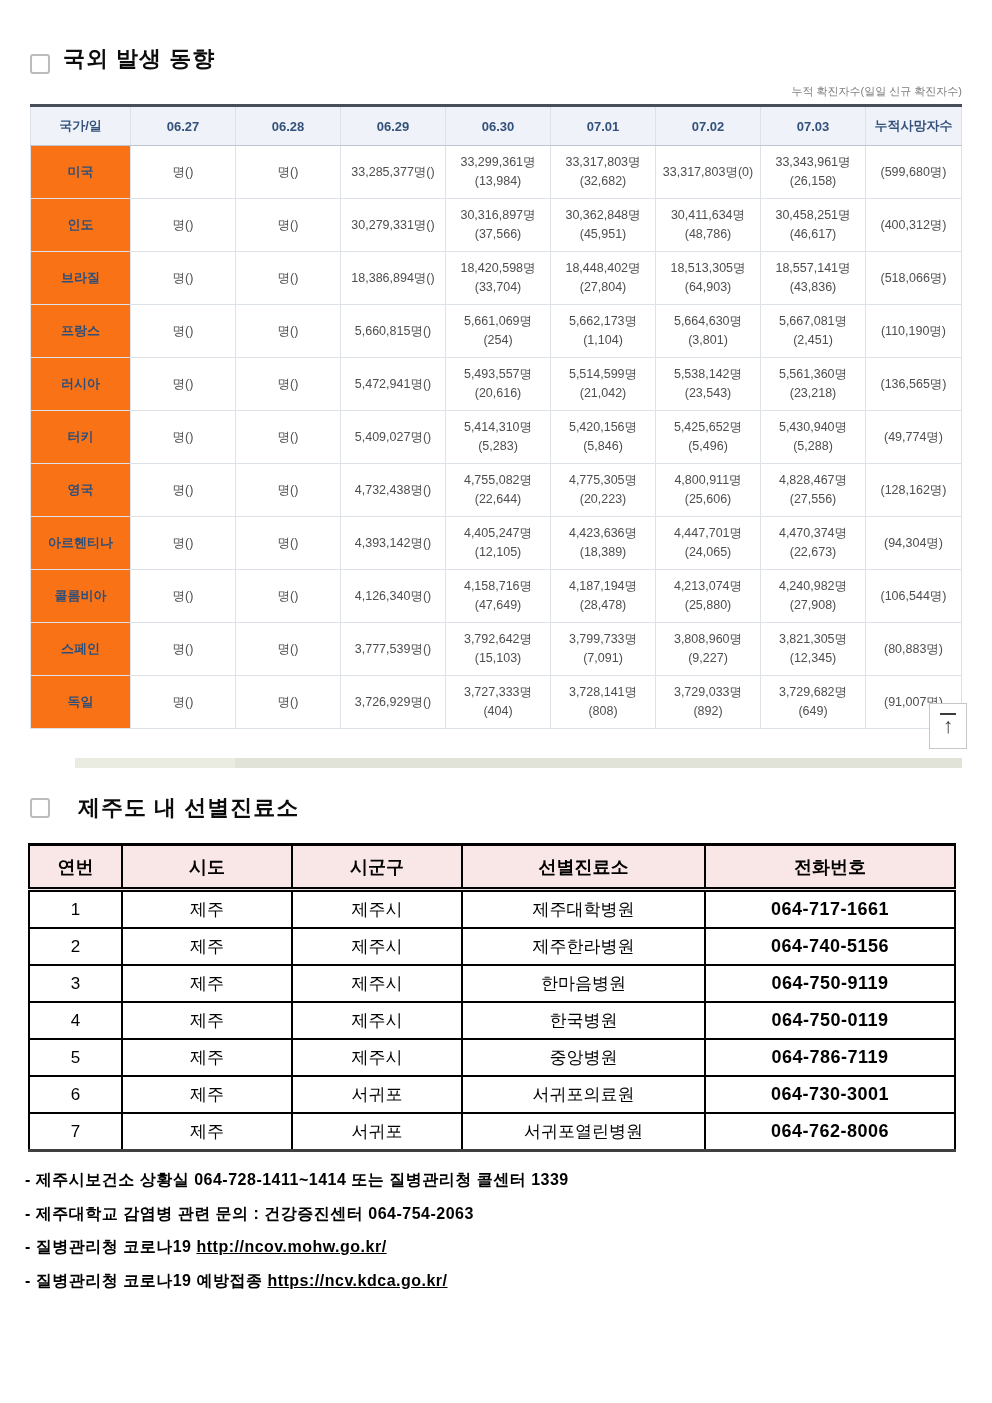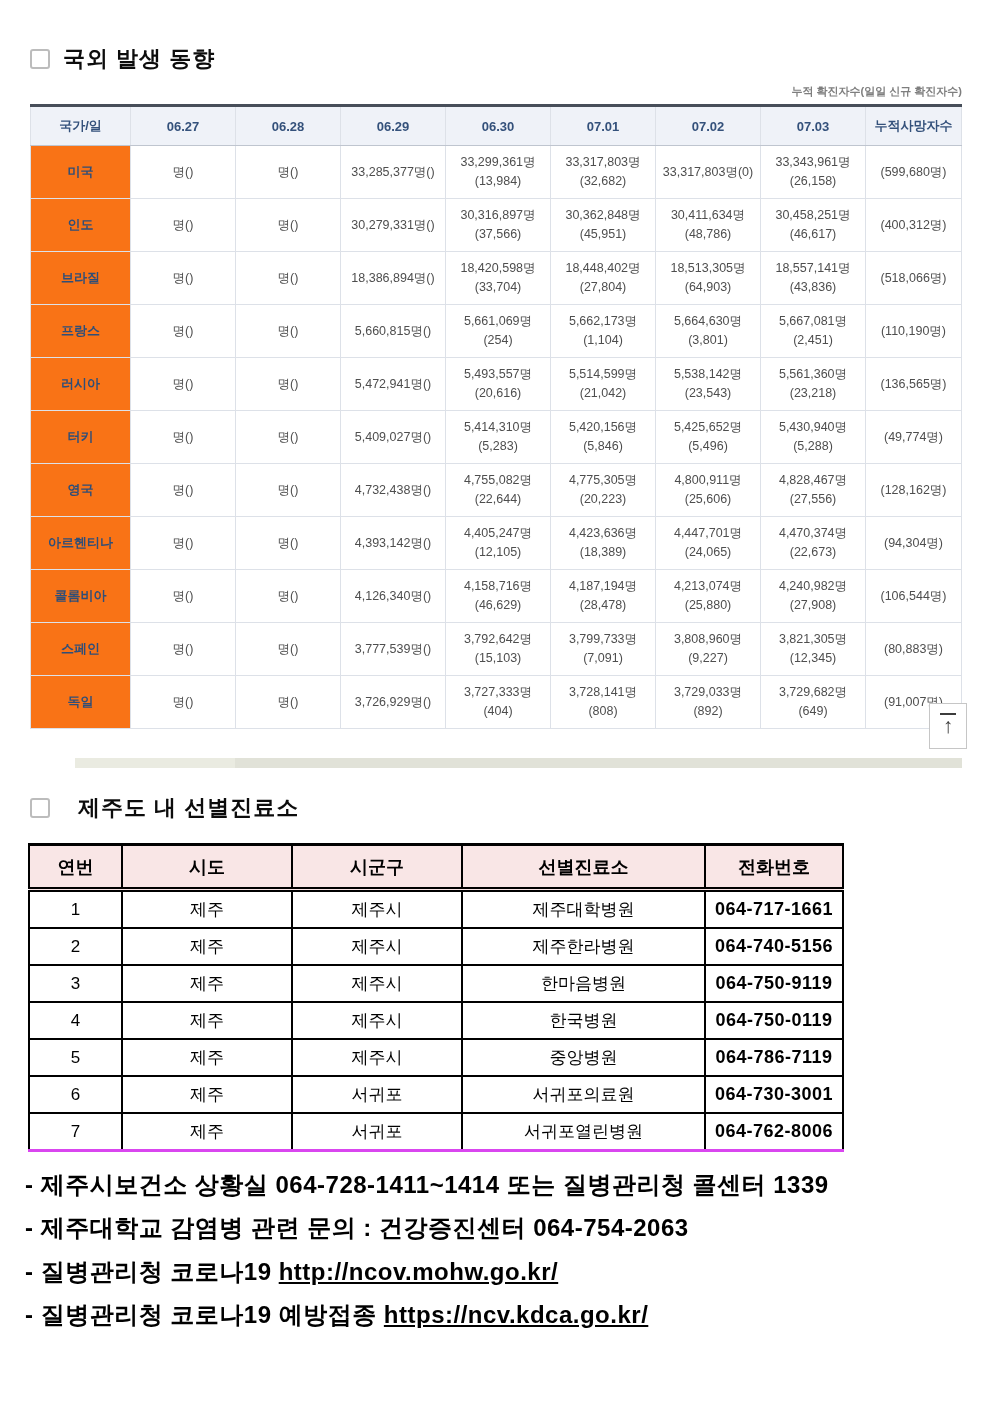--- a/index.html
+++ b/index.html
@@ -12,27 +12,27 @@
 
   
   .sec-title{
     position:absolute;display:flex;align-items:center;gap:13px;
     font-size:22px;font-weight:bold;color:#0c0c0c;letter-spacing:1px;
   }
   .sec-title .box{
     width:16px;height:16px;border:2px solid #bcbcbc;border-radius:3px;
     background:#fff;flex:0 0 auto;
   }
-  #sec1-title{left:30px;top:44px;}
+  #sec1-title{left:30px;top:44px;align-items:flex-end;}
   #sec2-title{left:30px;top:793px;gap:28px;}
 
   
   #t1-caption{
     position:absolute;right:30px;top:84px;
-    font-size:11px;color:#7e7e7e;letter-spacing:0px;font-weight:bold;
+    font-size:11px;color:#7e7e7e;letter-spacing:0px;
   }
 
   
   #t1wrap{
     position:absolute;left:30px;top:104px;width:932px;height:653px;
     overflow:hidden;background:#fff;
   }
   table.t1{
     border-collapse:collapse;table-layout:fixed;width:932px;
     border-top:3px solid #474e59;
@@ -72,37 +72,37 @@
   #topbtn .top-arrow{
     display:inline-block;border-top:2px solid #3c3c3c;padding:0 3px 1px 3px;
     font-size:21px;line-height:1.05;color:#3c3c3c;font-weight:bold;
   }
 
   
   #t2{
     position:absolute;left:28px;top:843px;
   }
   table.t2{
-    border-collapse:collapse;table-layout:fixed;width:816px;
-    border-top:3px solid #000;border-bottom:3px solid #d946ef;
+    border-collapse:collapse;table-layout:fixed;width:928px;
+    border-top:3px solid #000;border-bottom:3px solid #404040;
   }
   .t2 th,.t2 td{
     border:2px solid #000;text-align:center;vertical-align:middle;padding:0;
   }
   .t2 thead th{
     height:41px;background:#f9e6e6;color:#000;
     font-size:18px;font-weight:bold;border-bottom:5px double #000;
   }
   .t2 tbody td{height:35px;font-size:17px;color:#000;}
   .t2 tbody td.phone{font-weight:bold;letter-spacing:0.5px;font-size:18px;text-align:center;}
 
   
   #notes{position:absolute;left:25px;top:1170px;width:940px;}
   .note{
-    font-size:24px;font-weight:bold;color:#000;
+    font-size:16px;font-weight:bold;color:#000;
     margin-bottom:14px;line-height:1.22;letter-spacing:0.5px;
     white-space:nowrap;
   }
   .note a{
     color:#000000;text-decoration:underline;cursor:pointer;
   }
 </style>
 </head>
 <body>
 
@@ -260,21 +260,21 @@
             <td>4,470,374명
 (22,673)</td>
             <td>(94,304명)</td>
           </tr>
           <tr>
             <th>콜롬비아</th>
             <td>명()</td>
             <td>명()</td>
             <td>4,126,340명()</td>
             <td>4,158,716명
-(46,629)</td>
+(47,649)</td>
             <td>4,187,194명
 (28,478)</td>
             <td>4,213,074명
 (25,880)</td>
             <td>4,240,982명
 (27,908)</td>
             <td>(106,544명)</td>
           </tr>
           <tr>
             <th>스페인</th>

